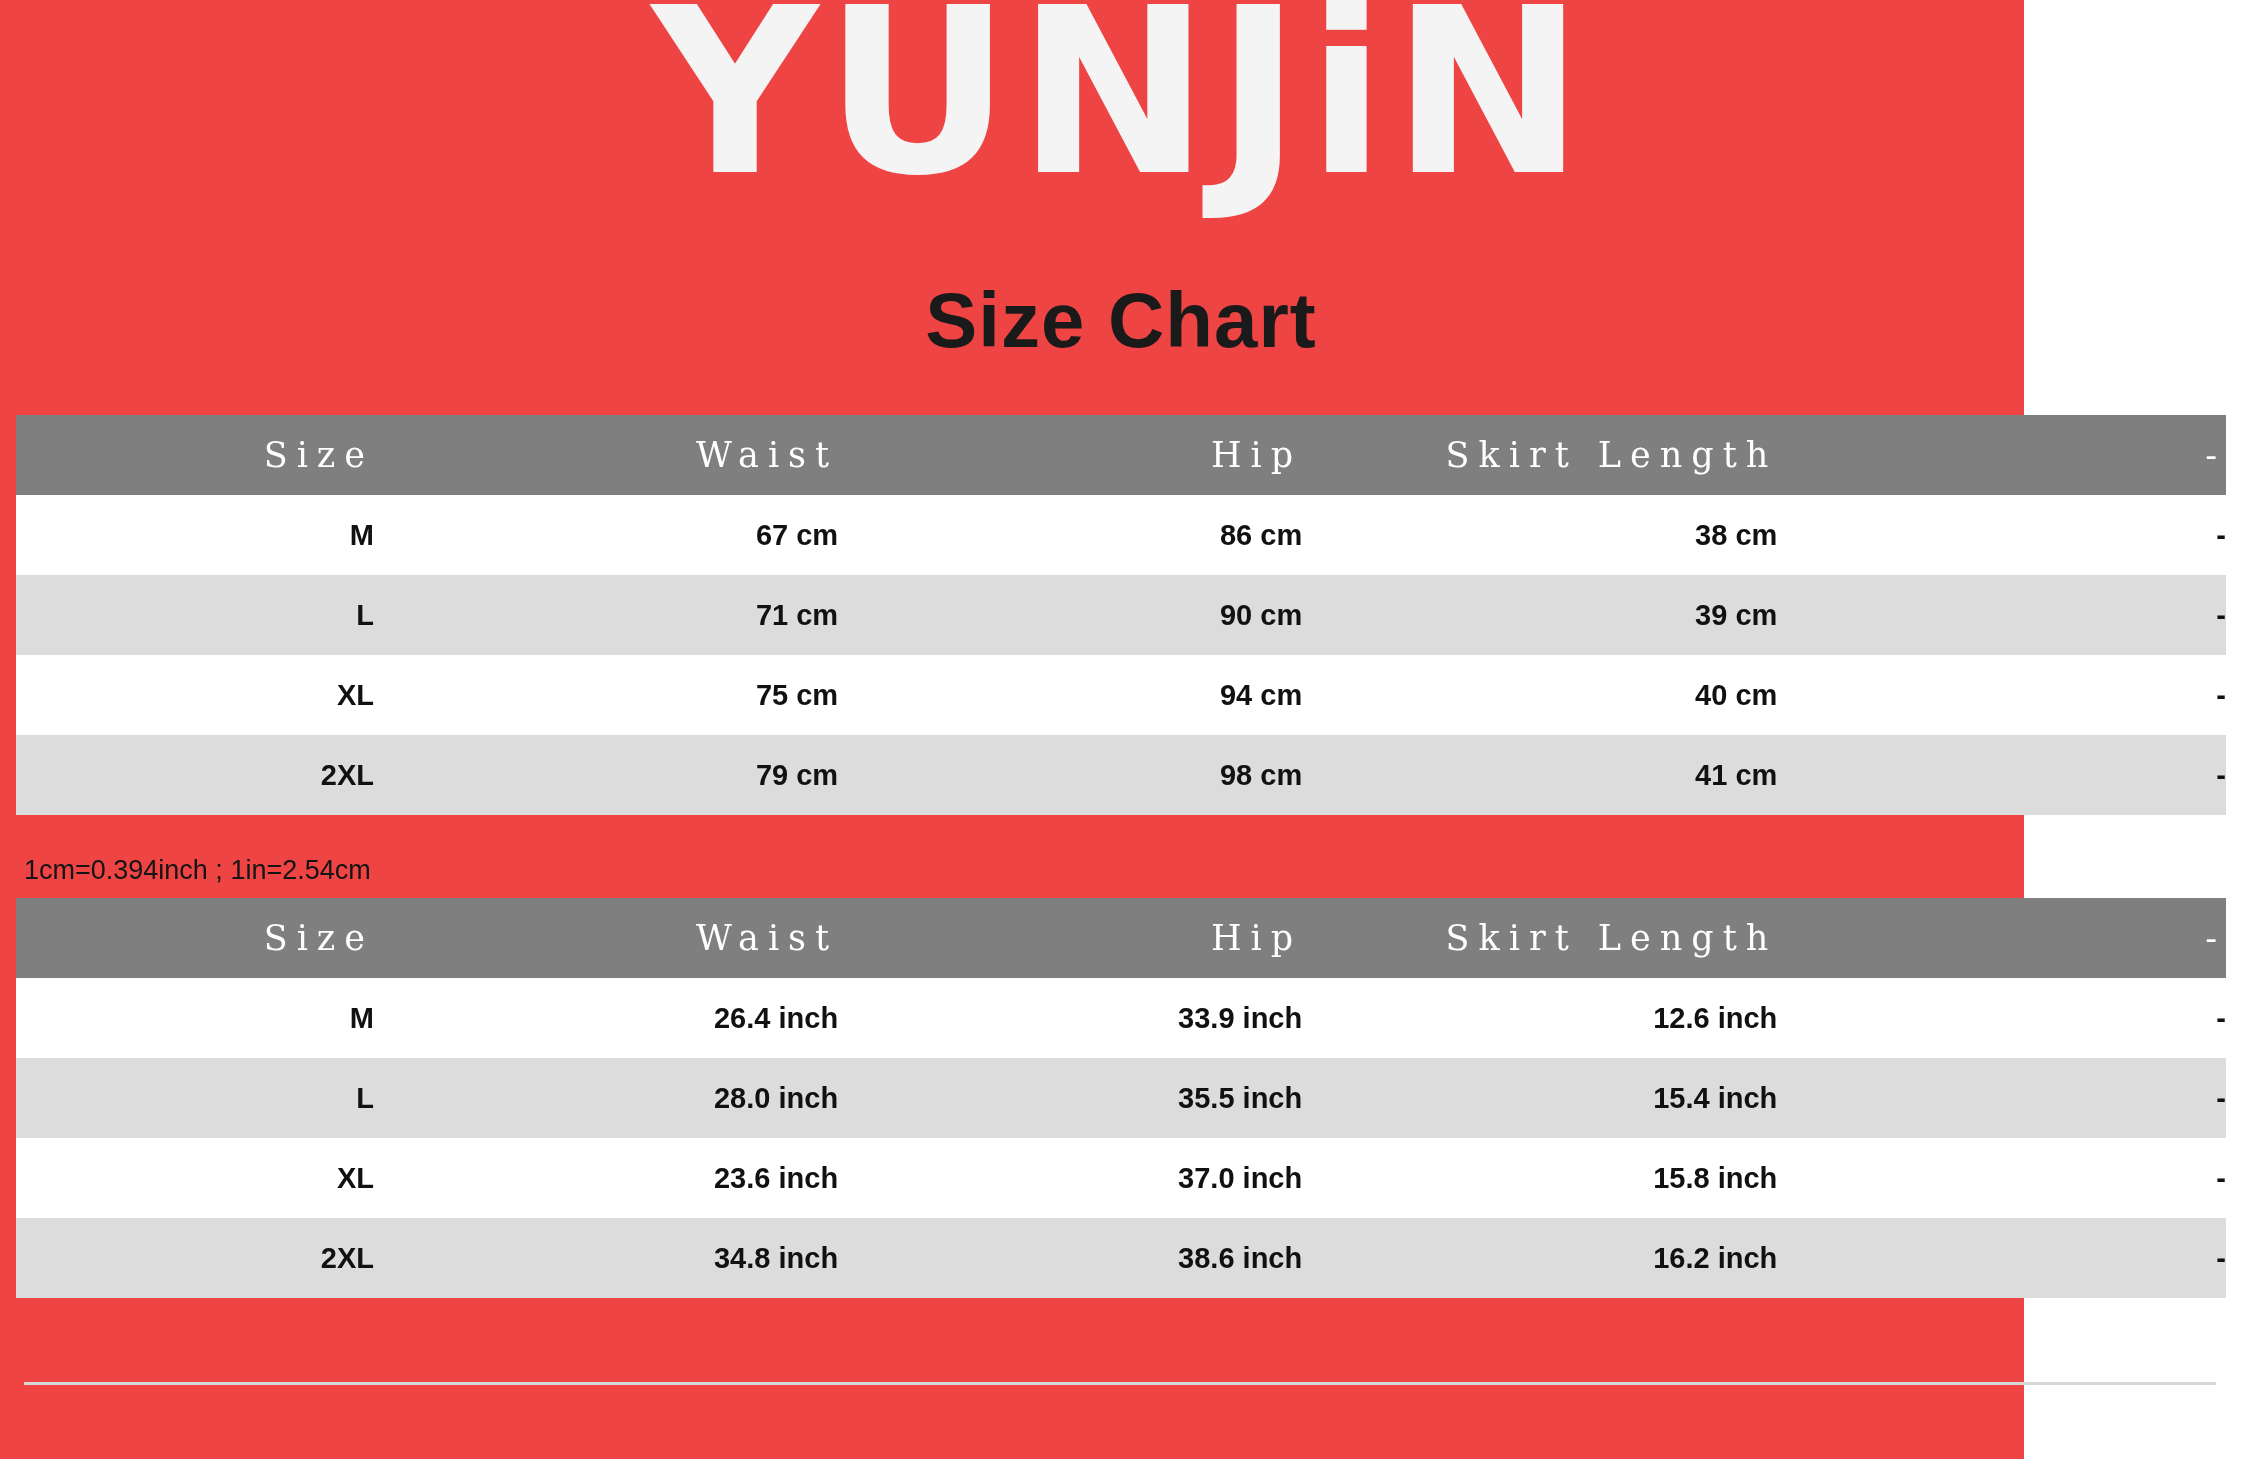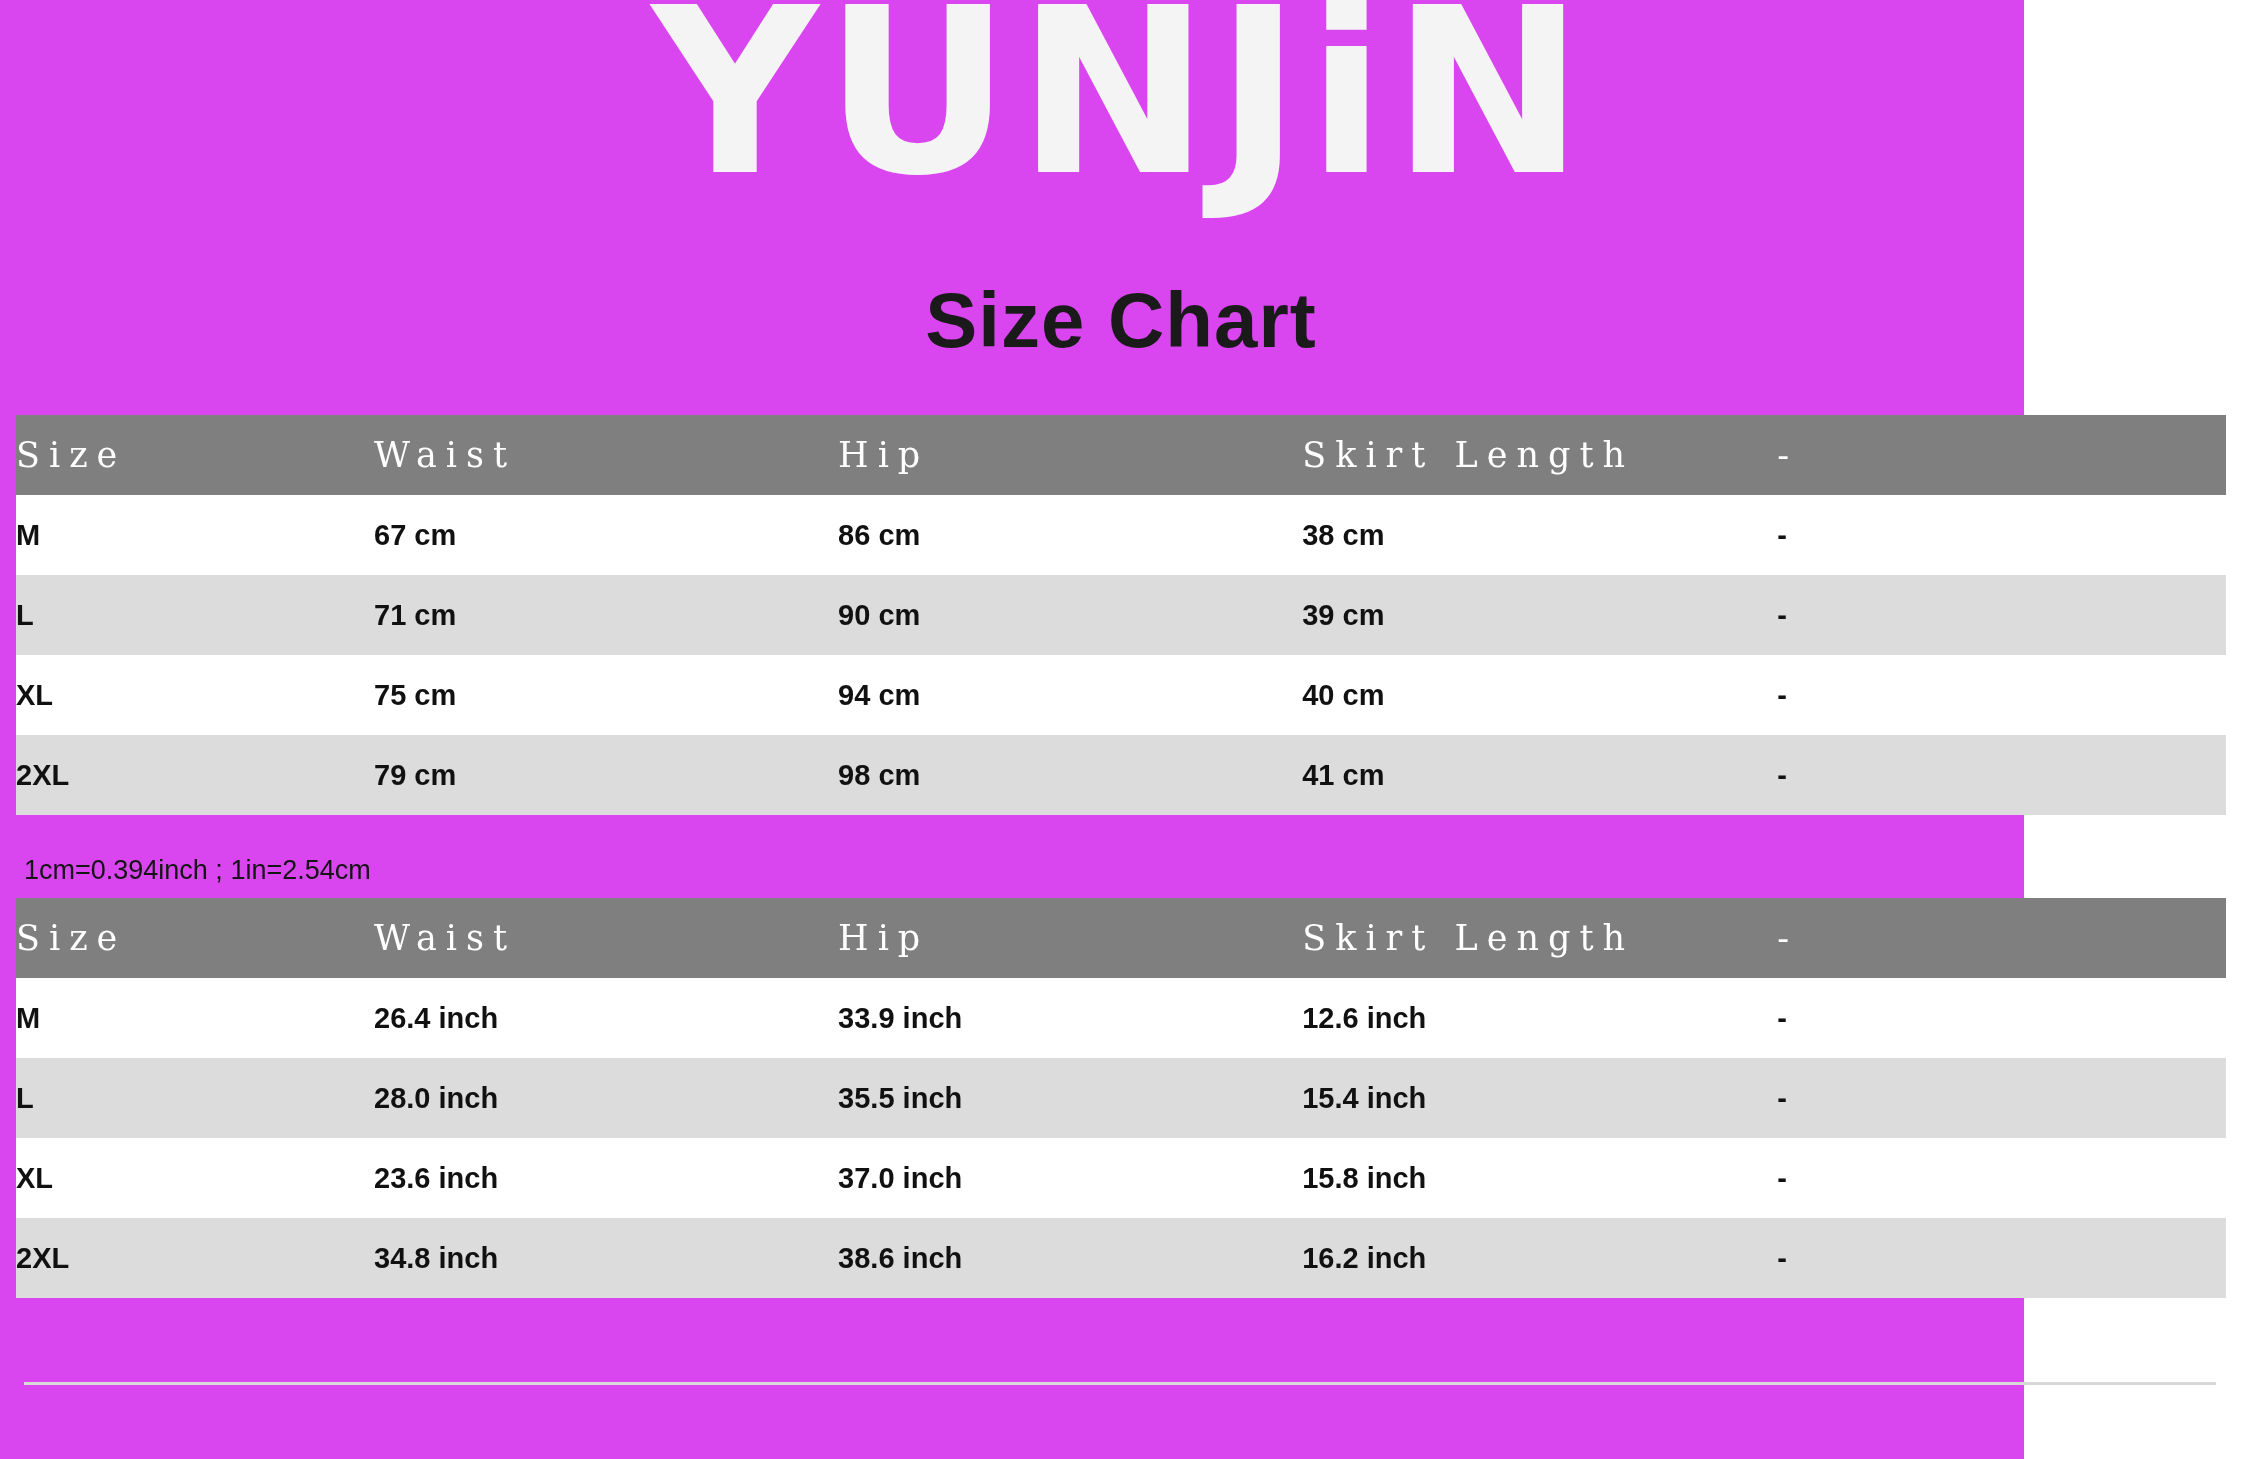--- a/index.html
+++ b/index.html
@@ -11,21 +11,21 @@
     width: 2242px;
     height: 1459px;
     font-family: "Liberation Sans", sans-serif;
     position: relative;
     overflow: hidden;
   }
   .page {
     position: relative;
     width: 2024px;
     height: 1459px;
-    background: #d946ef;
+    background: #ef4444;
   }
   
   .watermark {
     position: absolute;
     top: -22px;
     left: 0;
     width: 2242px;
     text-align: center;
     font-family: "DejaVu Sans", sans-serif;
     font-weight: 700;
@@ -60,21 +60,21 @@
 
   table.size-table {
     width: 100%;
     border-collapse: collapse;
     table-layout: fixed;
   }
   table.size-table th,
   table.size-table td {
     padding: 0;
     margin: 0;
-    text-align: left;
+    text-align: right;
     vertical-align: middle;
   }
   table.size-table thead tr {
     background: #7f7f7f;
     height: 80px;
   }
   table.size-table thead th {
     color: #ffffff;
     font-family: "DejaVu Serif", serif;
     font-weight: 400;

